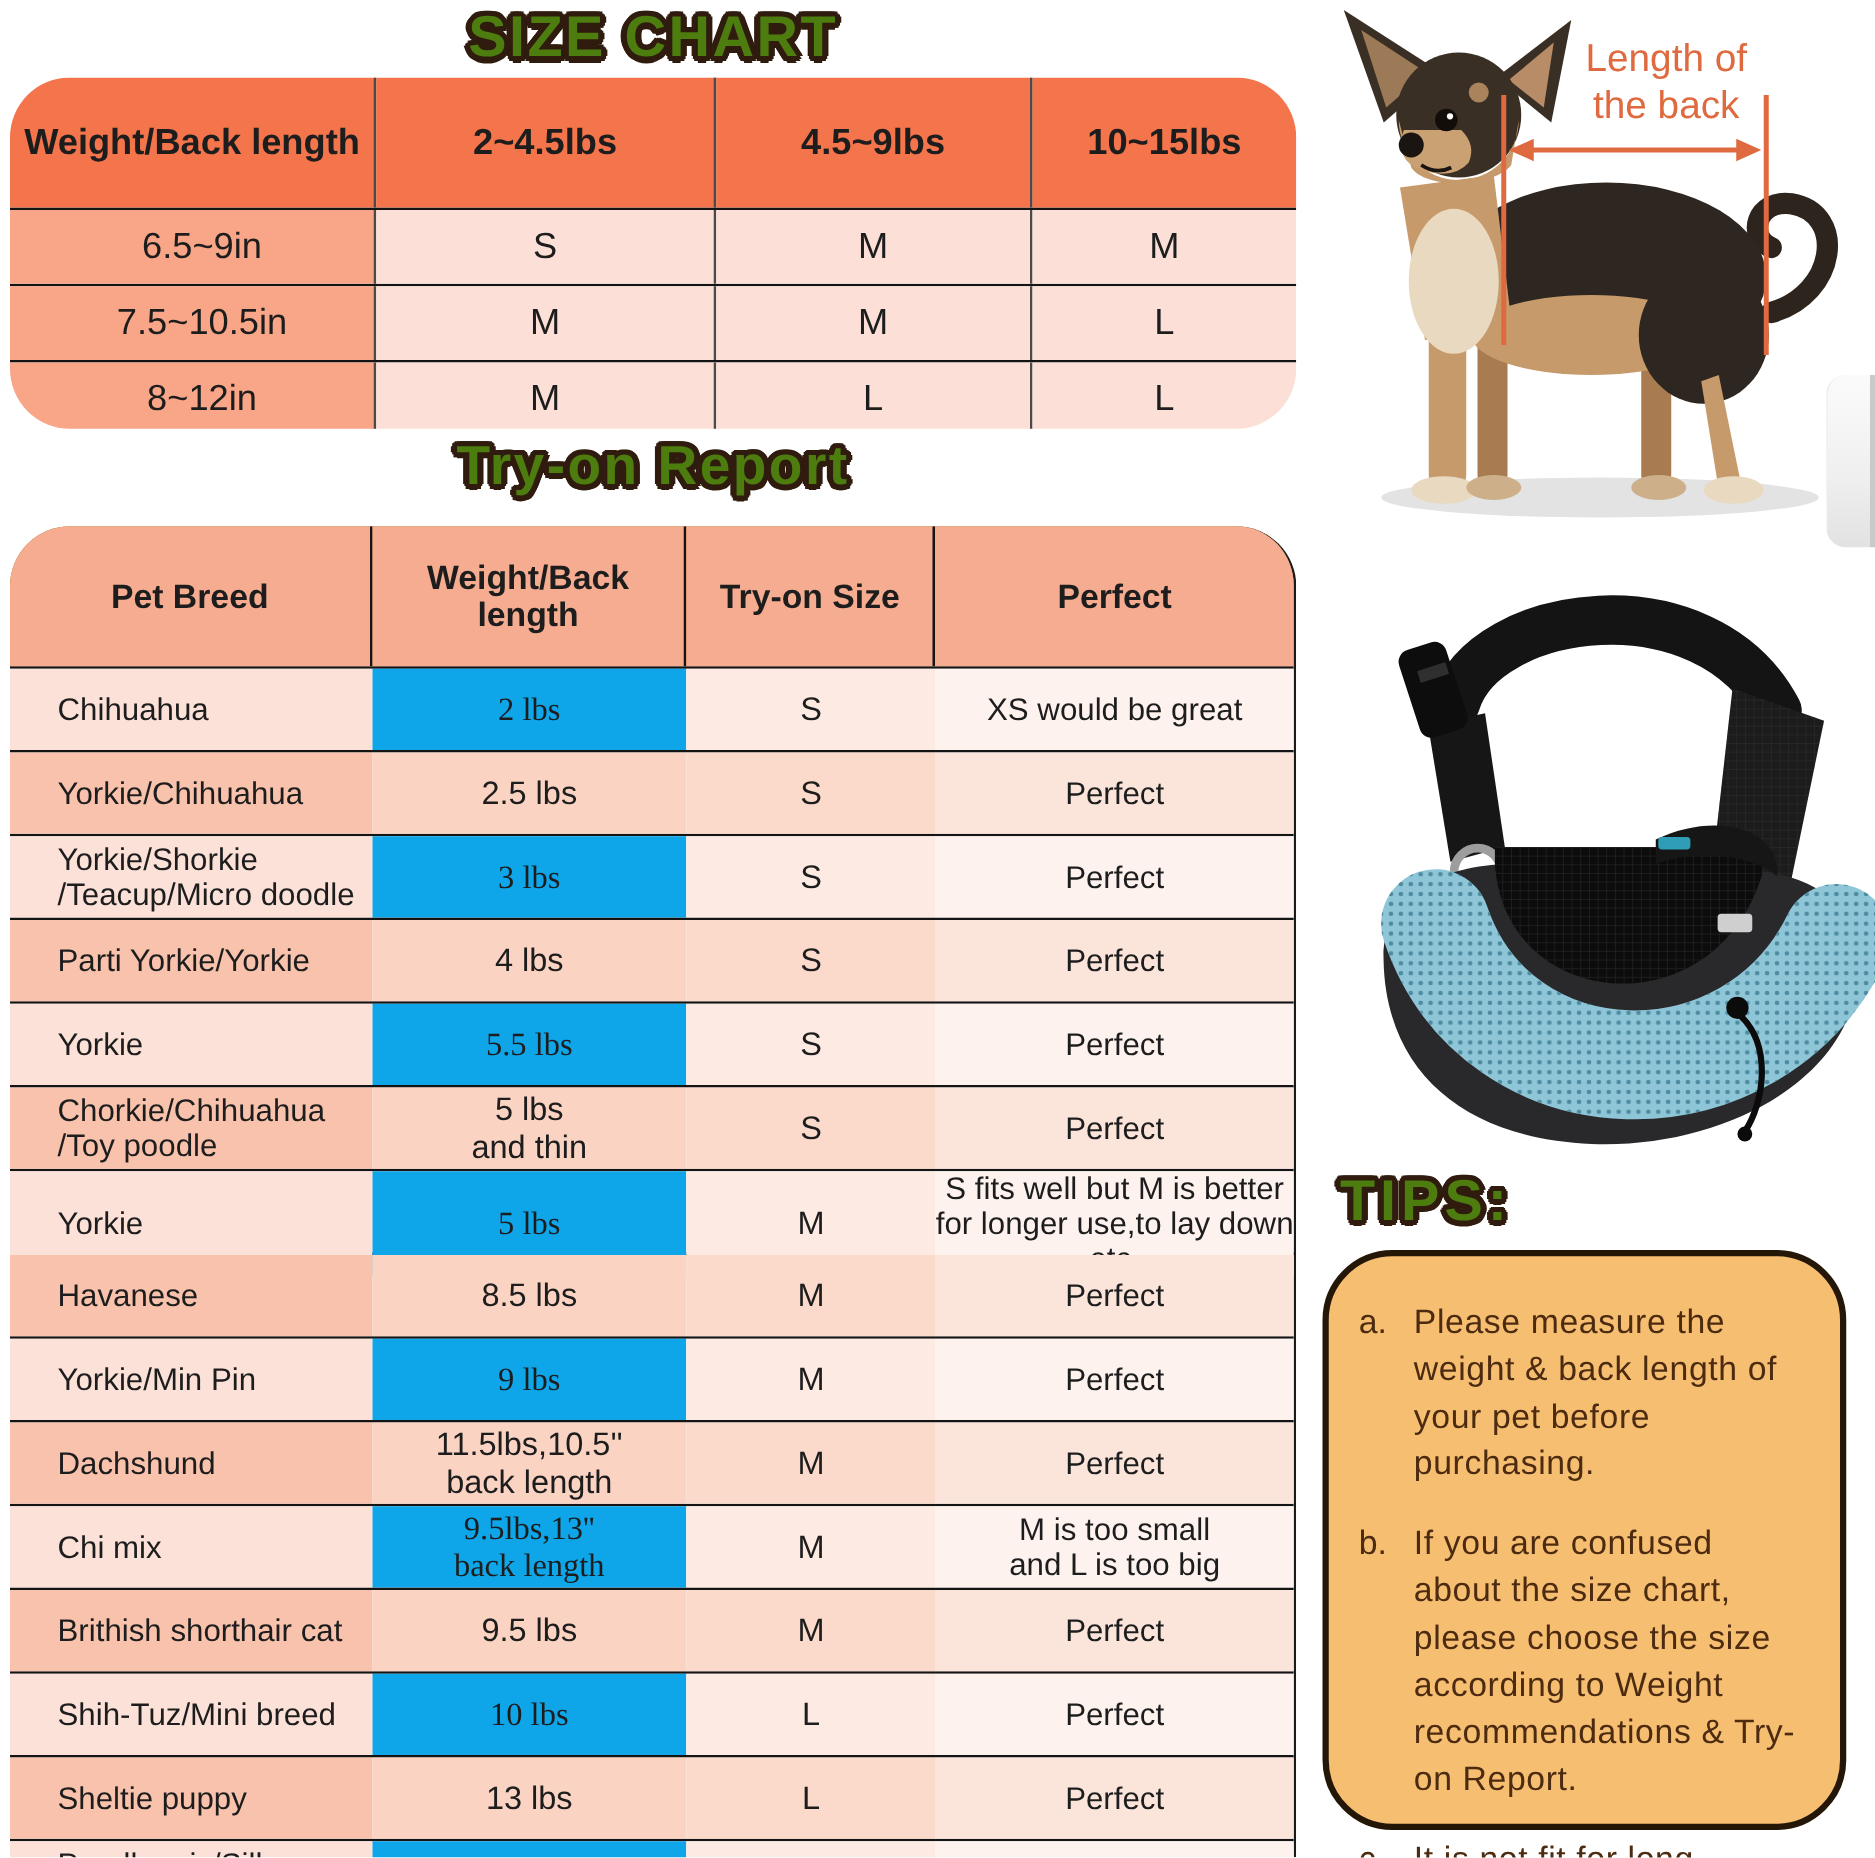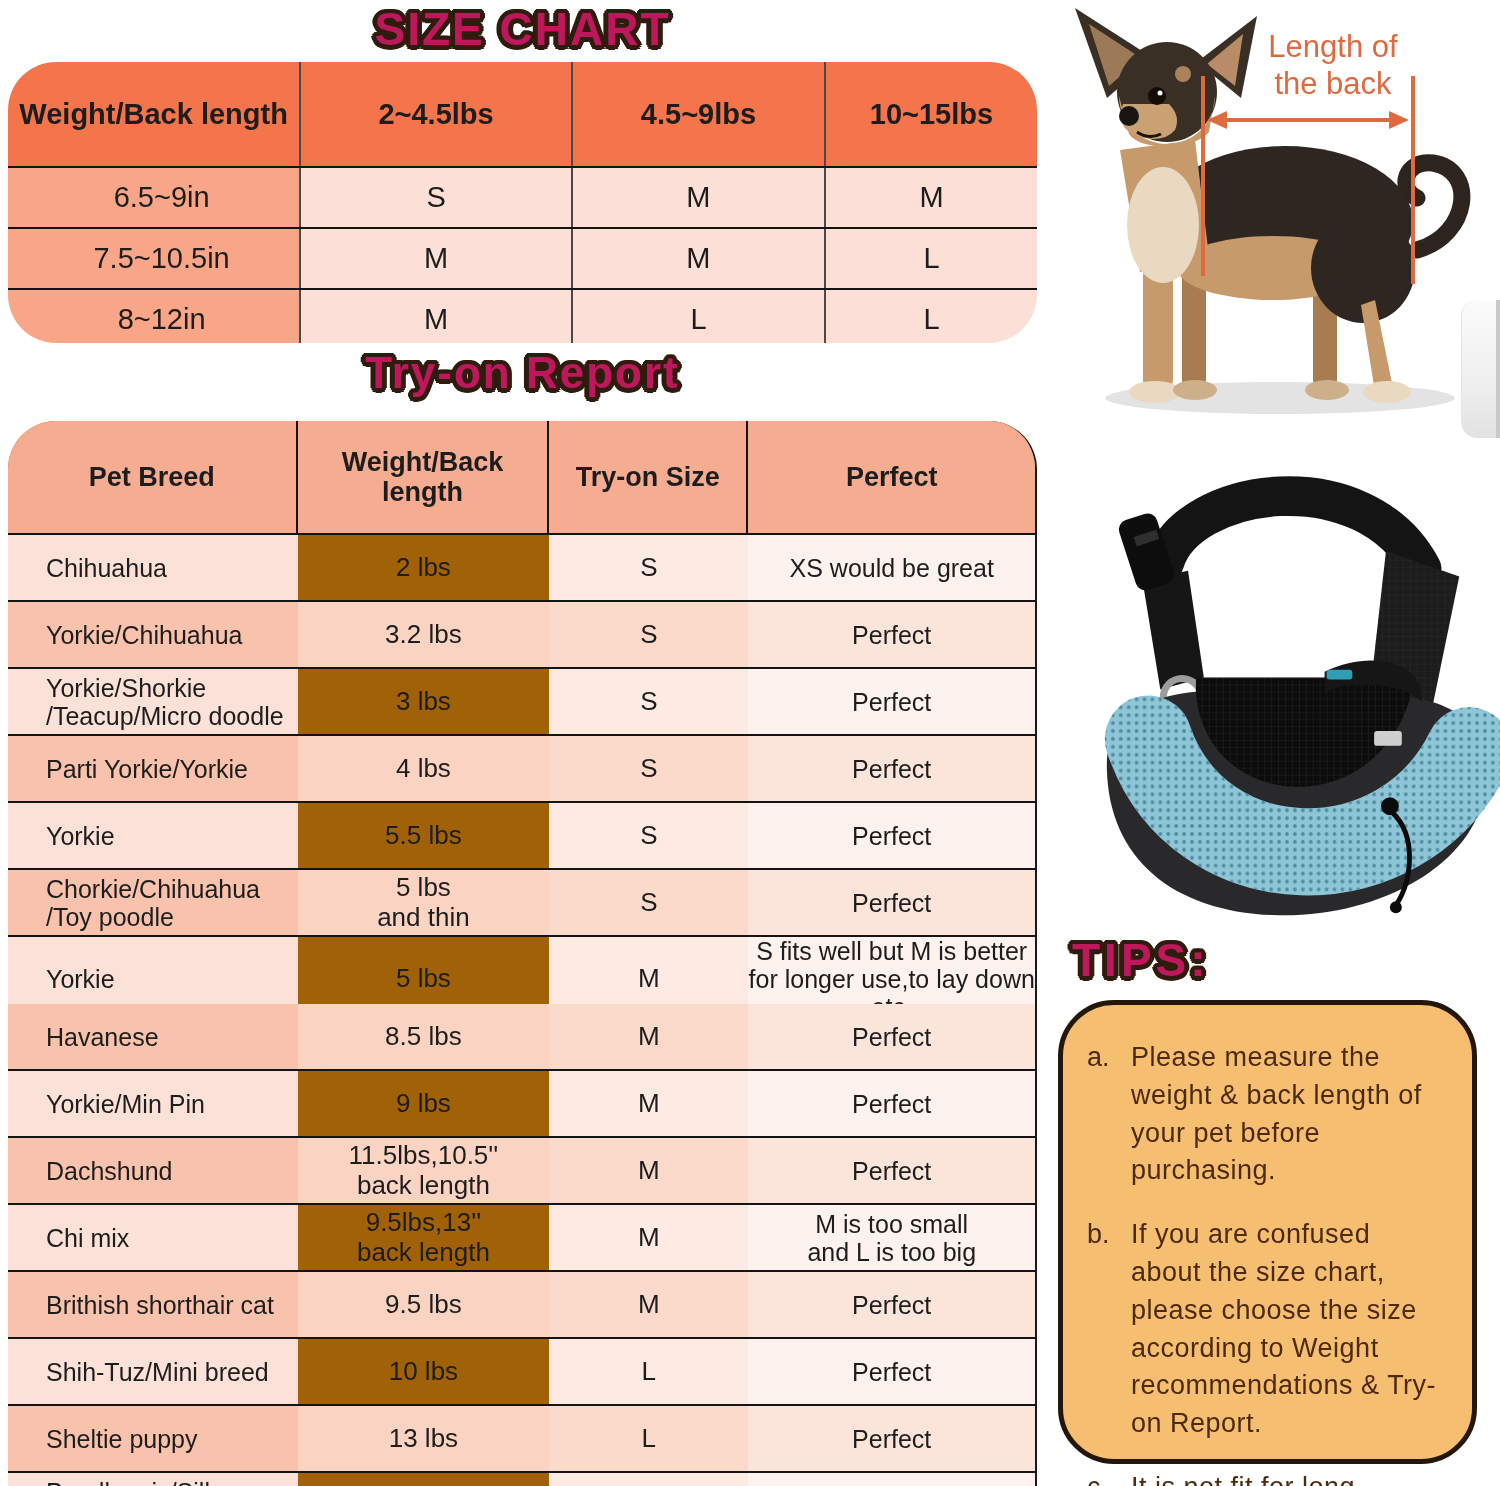--- a/index.html
+++ b/index.html
@@ -5,21 +5,21 @@
   html,body{margin:0;padding:0;}
   body{
     width:1500px;height:1486px;background:#ffffff;
     font-family:"Liberation Sans","DejaVu Sans",sans-serif;
     color:#1d1d1d;position:relative;overflow:hidden;
   }
   .abs{position:absolute;}
 
   
   .bubble{
-    font-weight:700;letter-spacing:2px;color:#be185d;
+    font-weight:700;letter-spacing:2px;color:#4d7c0f;
     text-shadow:
       -4px -2px 0 #301c0e, 4px -2px 0 #301c0e, -4px 2px 0 #301c0e, 4px 2px 0 #301c0e,
       -2px -4px 0 #301c0e, 2px -4px 0 #301c0e, -2px 4px 0 #301c0e, 2px 4px 0 #301c0e,
       0 -4px 0 #301c0e, 0 5px 0 #301c0e, -5px 0 0 #301c0e, 5px 0 0 #301c0e,
       -3px -3px 0 #301c0e, 3px -3px 0 #301c0e, -3px 4px 0 #301c0e, 3px 4px 0 #301c0e;
   }
   #size-title{top:2px;left:0;width:1045px;text-align:center;font-size:46px;}
   #tryon-title{top:348px;left:0;width:1045px;text-align:center;font-size:44px;}
   #tips-title{top:933px;left:1072px;font-size:46px;letter-spacing:4px;}
 
@@ -51,21 +51,21 @@
   #tryon-table .hrow .cell{font-weight:700;font-size:27px;background:#f6ac90;}
   #tryon-table .hrow .c1,#tryon-table .hrow .c2,#tryon-table .hrow .c3{border-right:2px solid #141414;}
   #tryon-table .brow{height:65px;border-top:2px solid #141414;}
   #tryon-table .cell{
     display:flex;align-items:center;justify-content:center;text-align:center;
     font-size:26px;line-height:1.12;white-space:pre-line;
   }
   #tryon-table .brow .c1{justify-content:flex-start;text-align:left;padding-left:38px;font-size:25px;}
   #tryon-table .brow .c4{font-size:25px;}
   .r-light .c1{background:#fce1d8;}
-  .r-light .c2{background:#a16207;}
+  .r-light .c2{background:#0ea5e9;font-family:Liberation Serif, serif;}
   .r-light .c3{background:#fdeae2;}
   .r-light .c4{background:#fdf2ee;}
   .r-dark .c1{background:#f8c2ac;}
   .r-dark .c2{background:#fad3c2;}
   .r-dark .c3{background:#fbdacb;}
   .r-dark .c4{background:#fbe5db;}
 
   
   #dog-fig{left:1045px;top:0;width:455px;height:430px;}
   #dog-label{
@@ -133,21 +133,21 @@
   </div>
 
   <div class="row brow r-light">
     <div class="cell c1">Chihuahua</div>
     <div class="cell c2">2 lbs</div>
     <div class="cell c3">S</div>
     <div class="cell c4">XS would be great</div>
   </div>
   <div class="row brow r-dark">
     <div class="cell c1">Yorkie/Chihuahua</div>
-    <div class="cell c2">3.2 lbs</div>
+    <div class="cell c2">2.5 lbs</div>
     <div class="cell c3">S</div>
     <div class="cell c4">Perfect</div>
   </div>
   <div class="row brow r-light">
     <div class="cell c1">Yorkie/Shorkie
 /Teacup/Micro doodle</div>
     <div class="cell c2">3 lbs</div>
     <div class="cell c3">S</div>
     <div class="cell c4">Perfect</div>
   </div>

